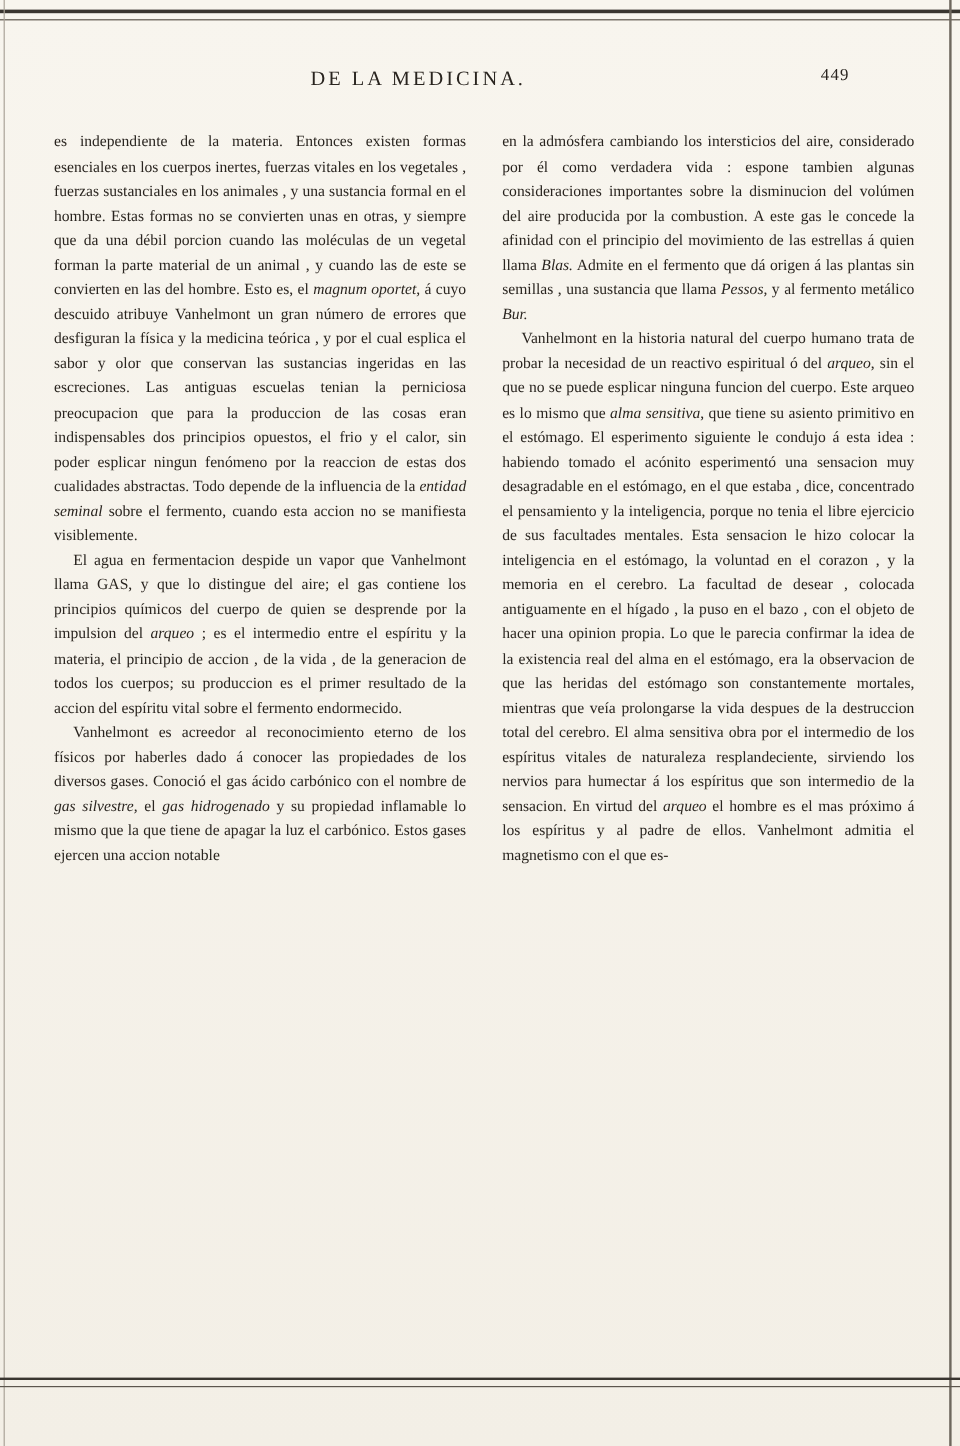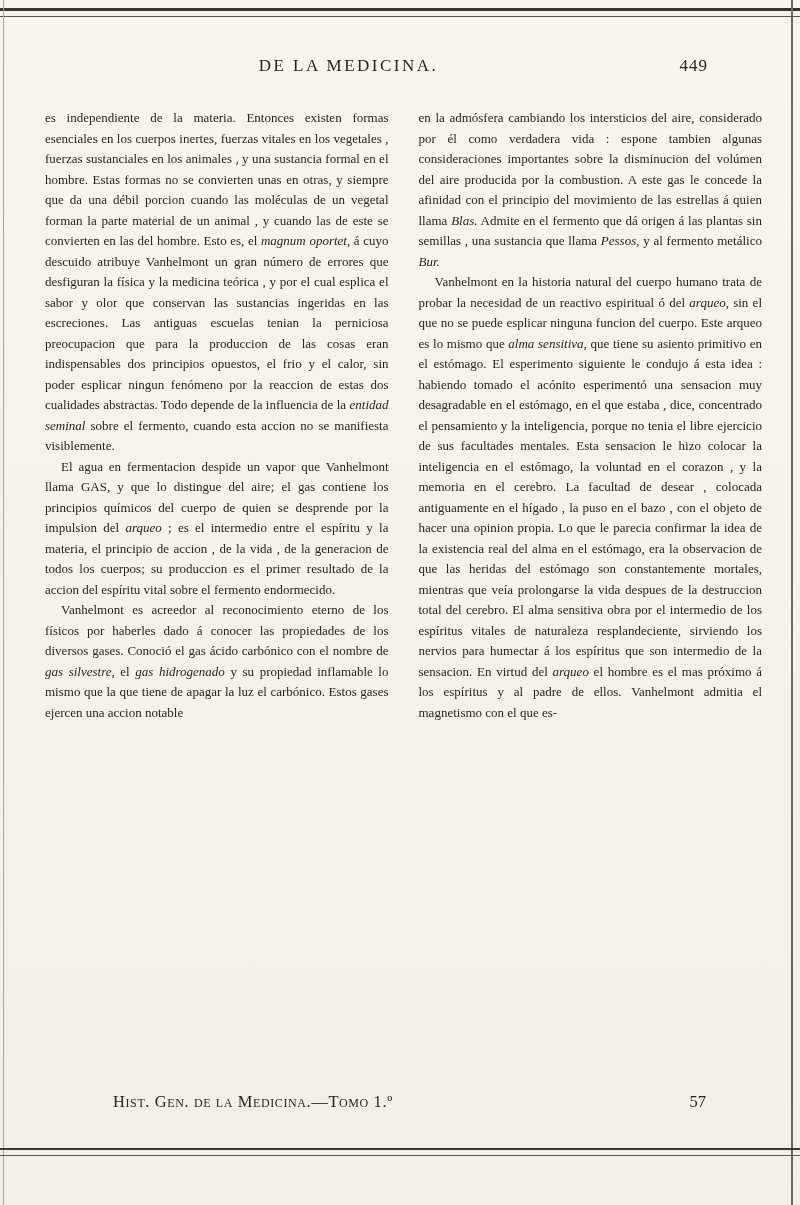--- a/index.html
+++ b/index.html
@@ -19,21 +19,21 @@
   .bottom-rule-2 { top:1155px; height:1px; background:#5c564d; }
   .left-edge  { position:absolute; left:3px;  top:0; bottom:0; width:1px; background:#aaa398; }
   .right-edge { position:absolute; right:7px; top:0; bottom:0; width:2px; background:#6e6ipx; background:#6e685e; }
   .right-edge { position:absolute; right:7px; top:0; bottom:0; width:2px; background:#6e685e; }
 
   .header { position:absolute; top:56px; left:45px; right:38px; height:26px; }
   .title {
     display:block; text-align:center; padding-right:110px;
     font-size:17px; letter-spacing:2.5px; white-space:nowrap;
   }
-  .folio { position:absolute; right:54px; top:0; font-size:17px; letter-spacing:1px; }
+  .folio { position:absolute; right:54px; top:0; font-size:14px; letter-spacing:1px; }
 
   .columns {
     position:absolute; top:108px; left:45px; right:38px;
     display:flex; gap:30px;
   }
   .col {
     flex:1 1 0;
     text-align:justify;
     font-size:13px;
     line-height:20.5px;
@@ -69,21 +69,17 @@
         <p class="noindent"><span>es independiente de la materia. Entonces existen formas esenciales en los cuerpos inertes, fuerzas vitales en los vegetales , fuerzas sustanciales en los animales , y una sustancia formal en el hombre. Estas formas no se convierten unas en otras, y siempre que da una débil porcion cuando las moléculas de un vegetal forman la parte material de un animal , y cuando las de este se convierten en las del hombre. Esto es, el </span><span class="it">magnum oportet,</span><span> á cuyo descuido atribuye Vanhelmont un gran número de errores que desfiguran la física y la medicina teórica , y por el cual esplica el sabor y olor que conservan las sustancias ingeridas en las escreciones. Las antiguas escuelas tenian la perniciosa preocupacion que para la produccion de las cosas eran indispensables dos principios opuestos, el frio y el calor, sin poder esplicar ningun fenómeno por la reaccion de estas dos cualidades abstractas. Todo depende de la influencia de la </span><span class="it">entidad seminal</span><span> sobre el fermento, cuando esta accion no se manifiesta visiblemente.</span></p>
         <p class="indent"><span>El agua en fermentacion despide un vapor que Vanhelmont llama GAS, y que lo distingue del aire; el gas contiene los principios químicos del cuerpo de quien se desprende por la impulsion del </span><span class="it">arqueo</span><span> ; es el intermedio entre el espíritu y la materia, el principio de accion , de la vida , de la generacion de todos los cuerpos; su produccion es el primer resultado de la accion del espíritu vital sobre el fermento endormecido.</span></p>
         <p class="indent"><span>Vanhelmont es acreedor al reconocimiento eterno de los físicos por haberles dado á conocer las propiedades de los diversos gases. Conoció el gas ácido carbónico con el nombre de </span><span class="it">gas silvestre,</span><span> el </span><span class="it">gas hidrogenado</span><span> y su propiedad inflamable lo mismo que la que tiene de apagar la luz el carbónico. Estos gases ejercen una accion notable</span></p>
       </div>
     <div class="col">
         <p class="noindent"><span>en la admósfera cambiando los intersticios del aire, considerado por él como verdadera vida : espone tambien algunas consideraciones importantes sobre la disminucion del volúmen del aire producida por la combustion. A este gas le concede la afinidad con el principio del movimiento de las estrellas á quien llama </span><span class="it">Blas.</span><span> Admite en el fermento que dá origen á las plantas sin semillas , una sustancia que llama </span><span class="it">Pessos,</span><span> y al fermento metálico </span><span class="it">Bur.</span></p>
         <p class="indent"><span>Vanhelmont en la historia natural del cuerpo humano trata de probar la necesidad de un reactivo espiritual ó del </span><span class="it">arqueo</span><span>, sin el que no se puede esplicar ninguna funcion del cuerpo. Este arqueo es lo mismo que </span><span class="it">alma sensitiva</span><span>, que tiene su asiento primitivo en el estómago. El esperimento siguiente le condujo á esta idea : habiendo tomado el acónito esperimentó una sensacion muy desagradable en el estómago, en el que estaba , dice, concentrado el pensamiento y la inteligencia, porque no tenia el libre ejercicio de sus facultades mentales. Esta sensacion le hizo colocar la inteligencia en el estómago, la voluntad en el corazon , y la memoria en el cerebro. La facultad de desear , colocada antiguamente en el hígado , la puso en el bazo , con el objeto de hacer una opinion propia. Lo que le parecia confirmar la idea de la existencia real del alma en el estómago, era la observacion de que las heridas del estómago son constantemente mortales, mientras que veía prolongarse la vida despues de la destruccion total del cerebro. El alma sensitiva obra por el intermedio de los espíritus vitales de naturaleza resplandeciente, sirviendo los nervios para humectar á los espíritus que son intermedio de la sensacion. En virtud del </span><span class="it">arqueo</span><span> el hombre es el mas próximo á los espíritus y al padre de ellos. Vanhelmont admitia el magnetismo con el que es-</span></p>
       </div>
   </div>
 
-  <div class="footer">
-    <span class="footer-left">Hist. Gen. de la Medicina.—Tomo 1.º</span>
-    <span class="footer-right">57</span>
-  </div>
 
   <div class="rule bottom-rule-1"></div>
   <div class="rule bottom-rule-2"></div>
 
 </div>
 
 </body></html>

